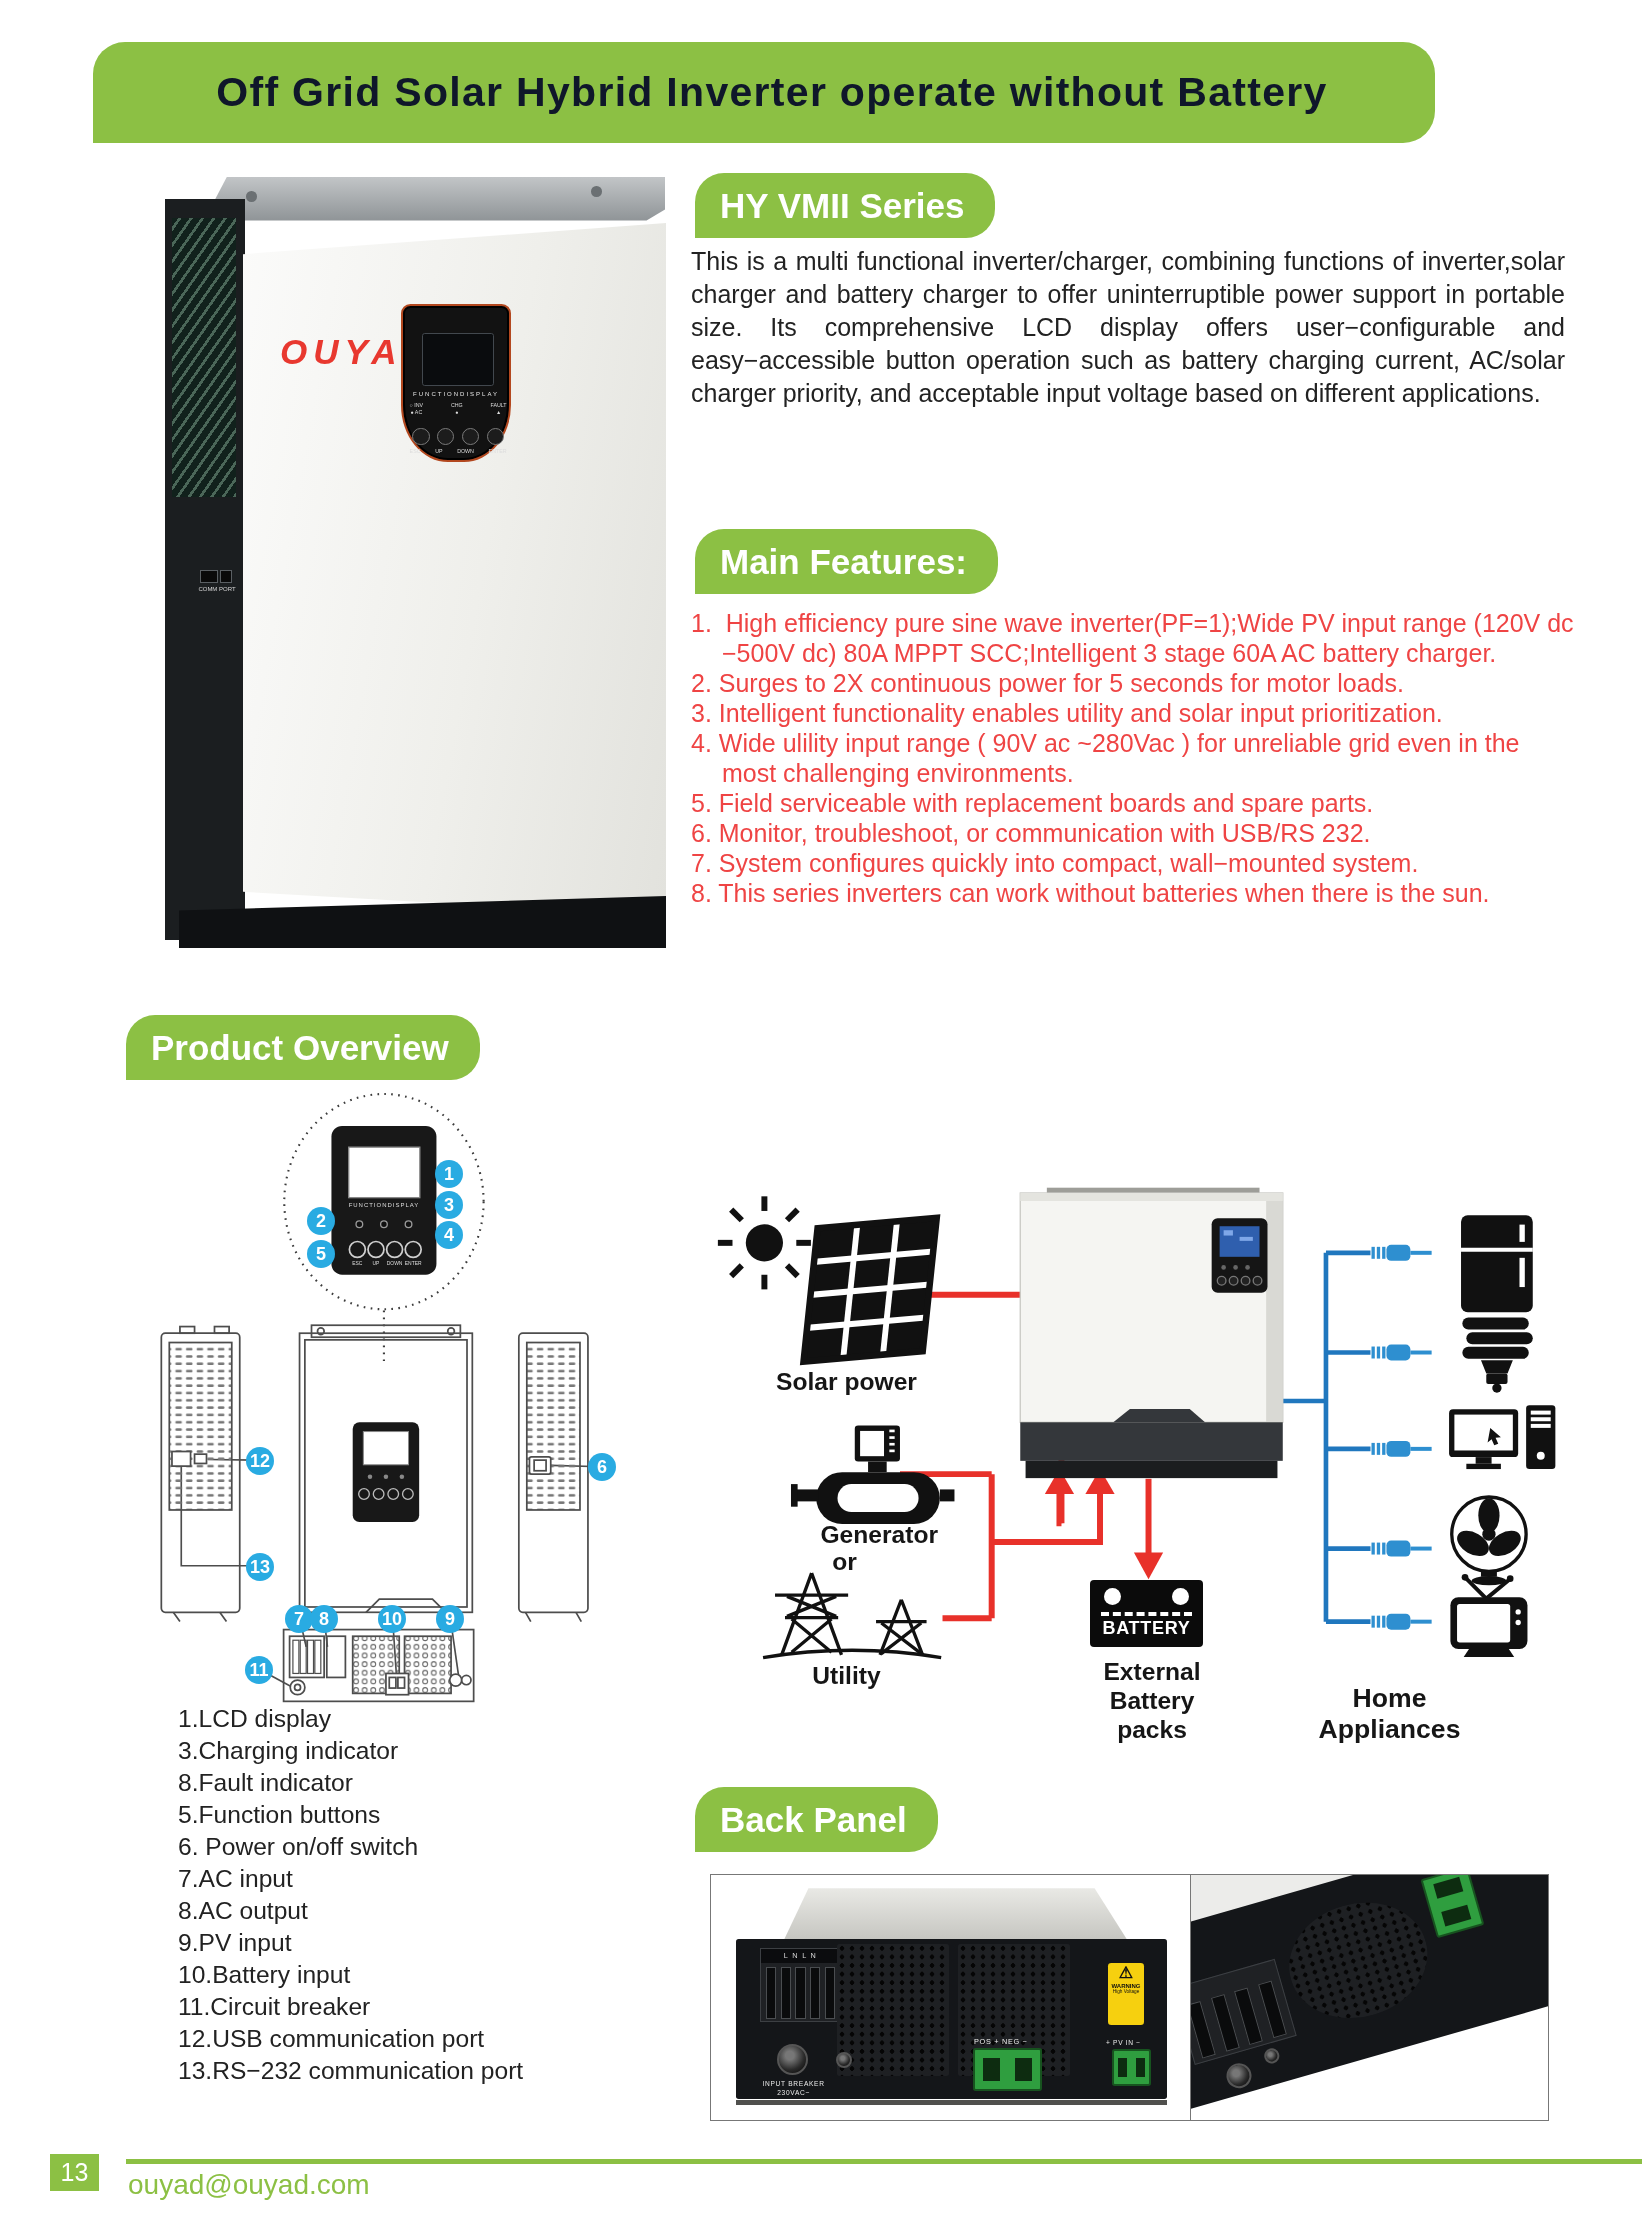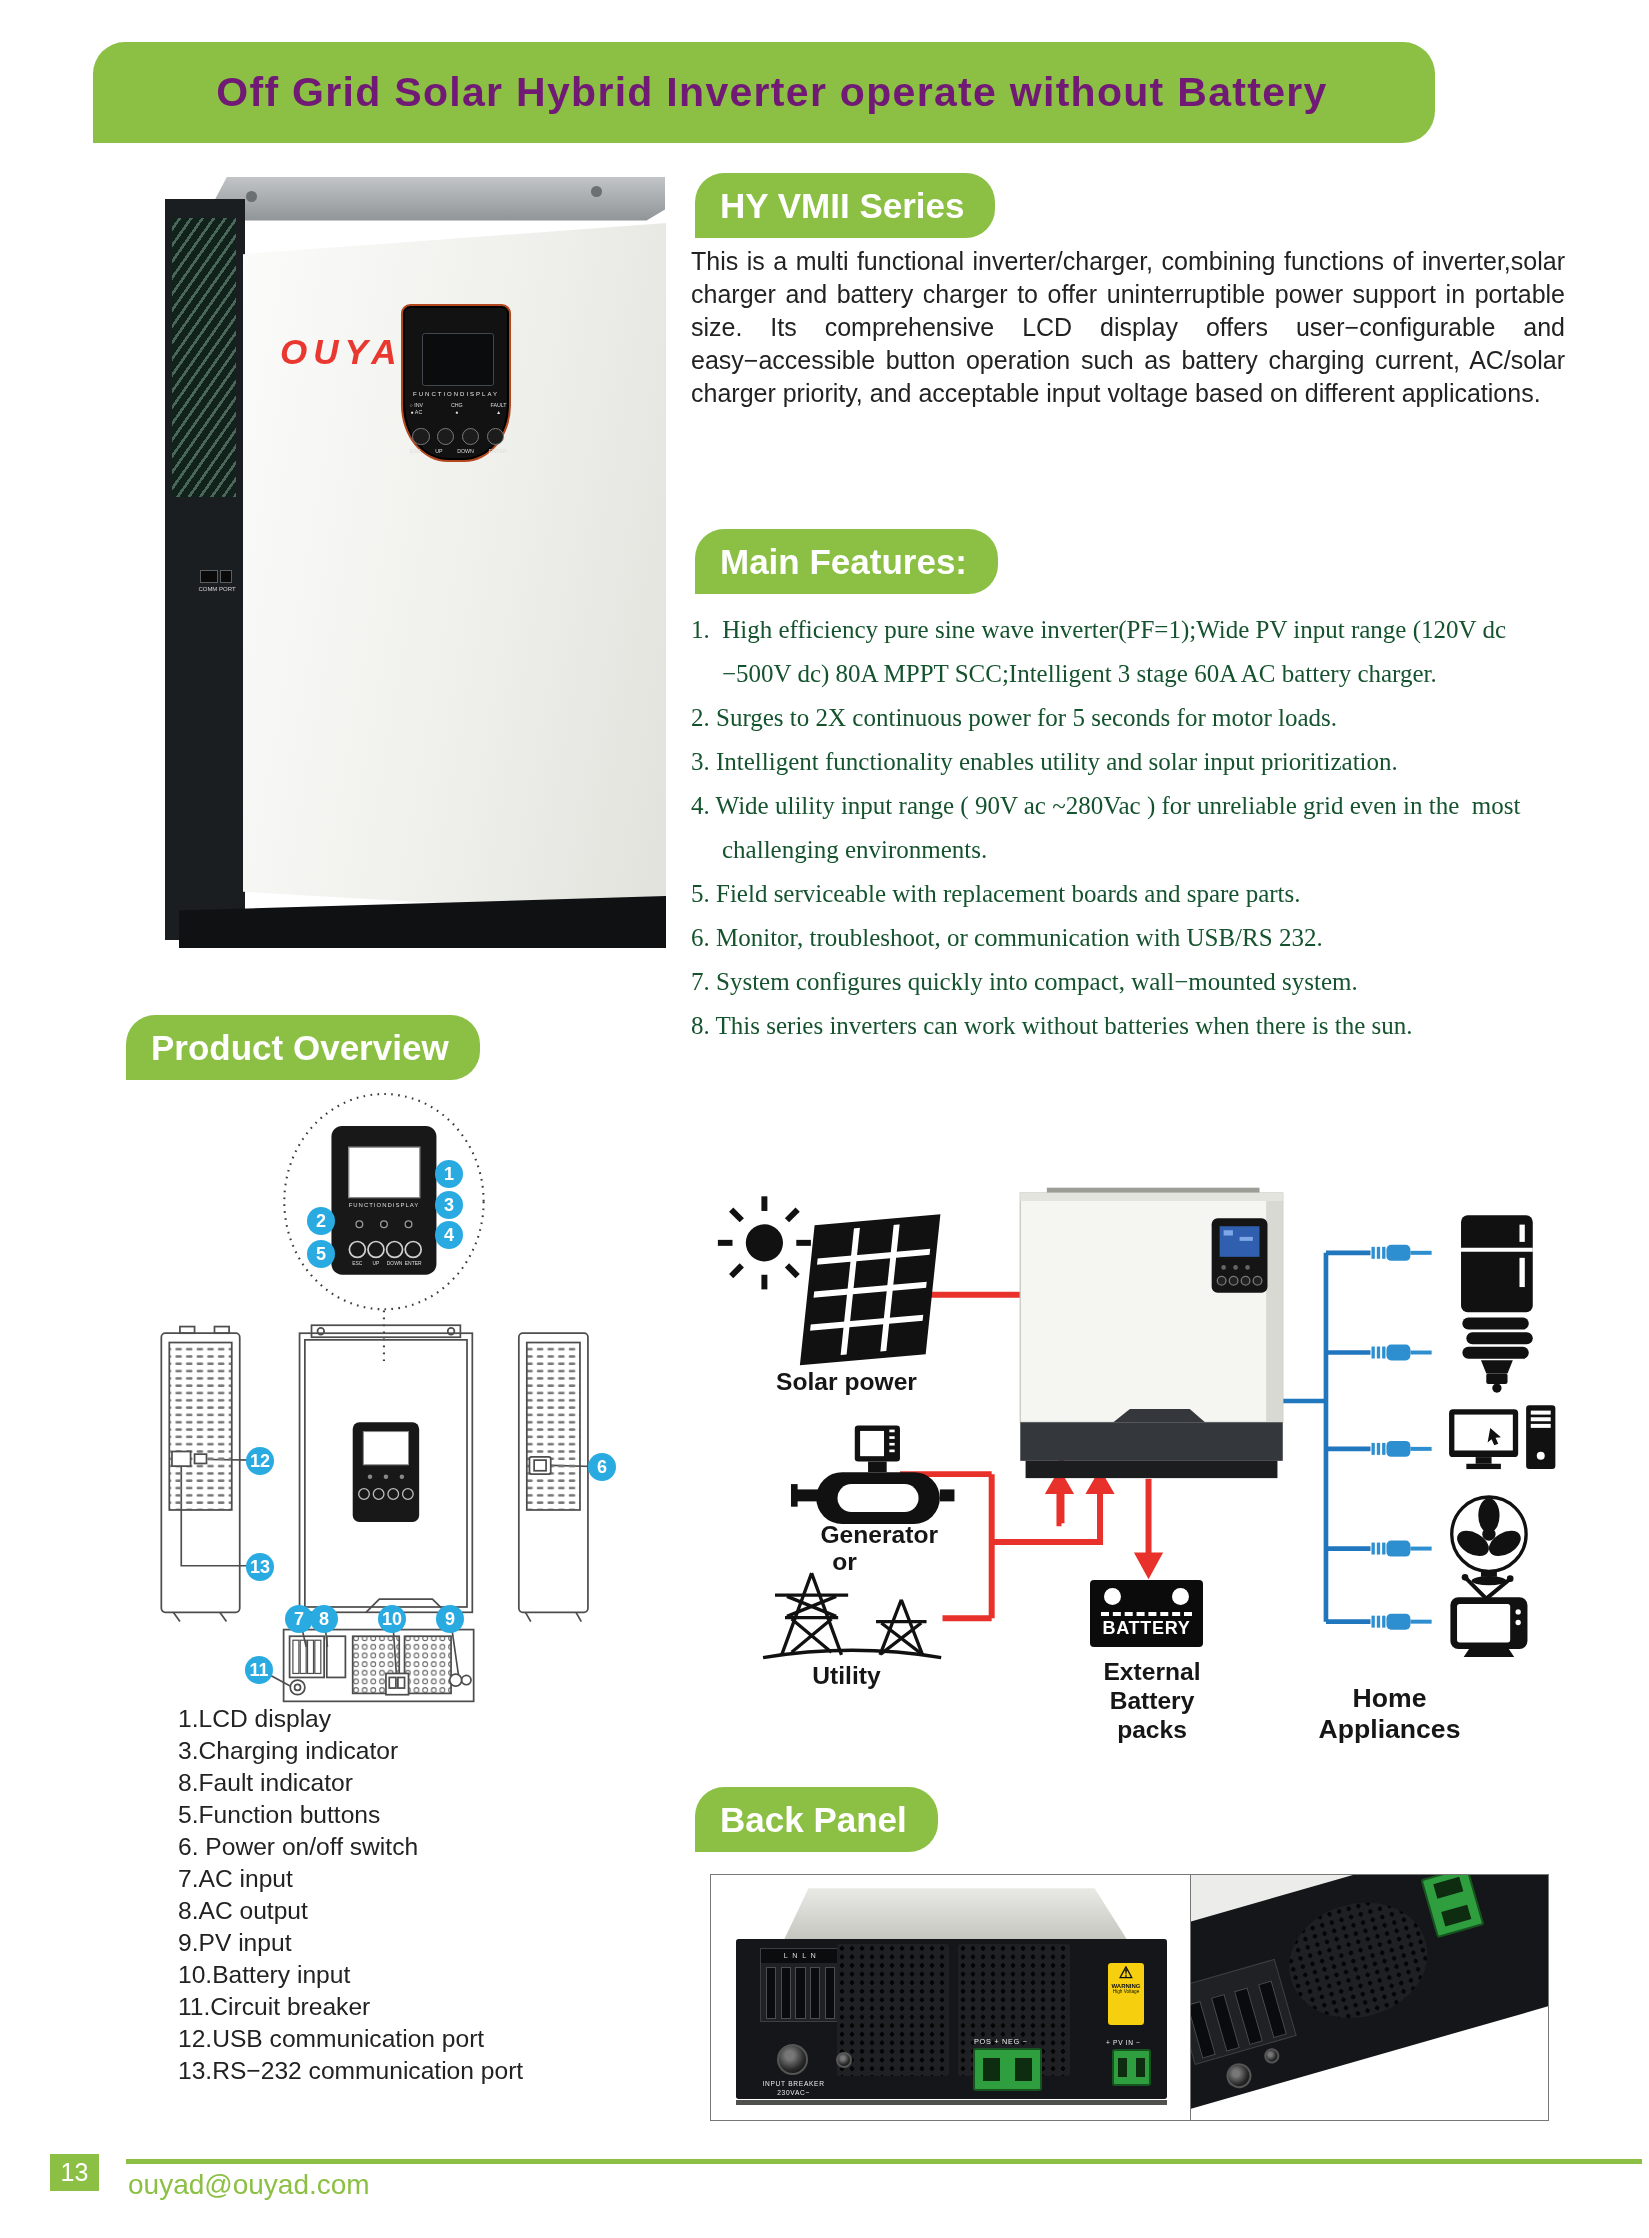--- a/index.html
+++ b/index.html
@@ -4,26 +4,26 @@
 <style>
   :root{
     --green:#8cc044; --blue:#29abe2; --red:#e8312a; --bline:#2077be; --ink:#1c1c1c;
   }
   *{margin:0;padding:0;box-sizing:border-box;}
   body{background:#fff;font-family:"Liberation Sans",sans-serif;color:var(--ink);}
   .page{position:relative;width:1650px;height:2239px;background:#fff;overflow:hidden;}
   .abs{position:absolute;}
   .banner{position:absolute;left:93px;top:42px;width:1342px;height:101px;background:var(--green);
     border-radius:32px 32px 32px 0;display:flex;align-items:center;justify-content:center;
-    color:#701a75;font-size:41px;font-weight:bold;letter-spacing:1.3px;padding-left:16px;}
+    color:#0f172a;font-size:41px;font-weight:bold;letter-spacing:1.3px;padding-left:16px;}
   .badge{position:absolute;height:65px;background:var(--green);color:#fff;font-weight:bold;font-size:35px;
     display:flex;align-items:center;padding:0 31px 0 25px;border-radius:29px 29px 29px 0;white-space:nowrap;}
   .desc{position:absolute;left:691px;top:245px;width:874px;font-size:25px;line-height:33px;
     text-align:justify;color:#222;}
-  .features{position:absolute;left:691px;top:608px;width:884px;font-size:25px;line-height:44px;color:#14532d;font-family:Liberation Serif, serif;}
+  .features{position:absolute;left:691px;top:608px;width:884px;font-size:25px;line-height:30px;color:#ef4444;}
   .feat{padding-left:31px;text-indent:-31px;white-space:pre-wrap;}
   .parts{position:absolute;left:178px;top:1703px;width:505px;font-size:24.6px;line-height:32px;color:#222;}
   .parts div{white-space:pre-wrap;}
   .co{position:absolute;width:28px;height:28px;border-radius:50%;background:var(--blue);color:#fff;
     font-size:18px;font-weight:bold;display:flex;align-items:center;justify-content:center;z-index:6;}
   .lbl{position:absolute;font-weight:bold;font-size:24.6px;color:#161616;text-align:center;line-height:1.18;}
   
   .photo{position:absolute;left:126px;top:166px;width:545px;height:785px;}
   .ph-bracket{position:absolute;left:78px;top:10.6px;width:461px;height:44px;
     background:linear-gradient(#c2c5c7,#8f9497);clip-path:polygon(0 100%,5% 0,100% 0,100% 75%,96% 100%);}

